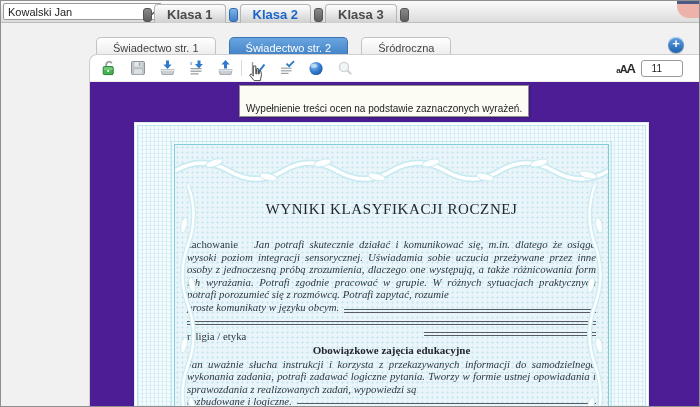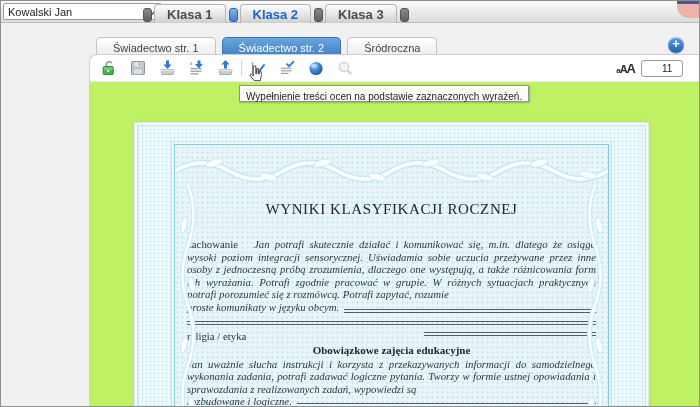--- a/index.html
+++ b/index.html
@@ -43,21 +43,21 @@
     background:#edb2a9; border-radius:0 0 0 12px;
     box-shadow:inset 0 3px 0 #4d5a85;
   }
 
   
   .panel {
     position:absolute; left:88px; top:53px; right:0; bottom:0;
     background:#fff; border:1px solid #cfcfcf; border-right:none; border-bottom:none;
     border-radius:8px 0 0 0;
   }
-  .subtabs { position:absolute; left:95px; top:36px; display:flex; gap:6px; }
+  .subtabs { position:absolute; left:95px; top:36px; display:flex; gap:13px; }
   .stab {
     height:21px; padding:0 16px; border:1px solid #c3c3c3; border-bottom:none;
     border-radius:5px 5px 0 0; background:linear-gradient(#ffffff,#e9e9e9);
     font-size:11px; color:#444; display:flex; align-items:center; cursor:default;
   }
   .stab.active {
     background:linear-gradient(#69a5df,#3c7cc2); border-color:#3a74b5; color:#fff;
   }
   .add-btn {
     position:absolute; left:667px; top:36px; width:16px; height:16px; border-radius:50%;
@@ -76,26 +76,26 @@
   .tbtn svg { display:block; }
   .tbtn.disabled { opacity:.55; }
   .tsep { width:1px; height:16px; background:#d8d8d8; margin:0 -3px; }
   .right-controls { margin-left:auto; display:flex; align-items:center; gap:6px; padding-right:6px; }
   .aaa { color:#2b2b2b; font-weight:bold; letter-spacing:-1px; }
   .aaa .s1 { font-size:8px; }
   .aaa .s2 { font-size:11px; }
   .aaa .s3 { font-size:13px; }
   .fontbox {
     width:37px; height:17px; border:1px solid #9a9a9a; border-radius:3px; background:#fff;
-    display:flex; align-items:center; justify-content:flex-start; padding:0 20px;
+    display:flex; align-items:center; justify-content:flex-end; padding:0 20px;
     font-size:10px; color:#222;
   }
 
   
-  .viewer { position:absolute; left:0; right:0; top:27px; bottom:0; background:#bef264; overflow:hidden; }
+  .viewer { position:absolute; left:0; right:0; top:27px; bottom:0; background:#4c1d95; overflow:hidden; }
   .cert {
     position:absolute; left:44px; top:40px; width:515px; height:520px;
     background:#fff; border:1px solid #d9eef4; padding:2px;
     box-shadow:0 0 4px rgba(0,0,0,.07);
   }
   .band {
     height:100%; border:1px solid #bfe4ec; padding:18px 36px;
     background-color:#f4fbfd;
     background-image:
       repeating-linear-gradient(90deg, rgba(144,208,224,.28) 0 1px, transparent 1px 4px),
@@ -139,21 +139,21 @@
   .cheading {
     text-align:center; font-family:Liberation Serif, serif; font-weight:bold;
     font-size:11px; color:#23262e; margin:2px 12px 1px;
   }
   .cpara2 { margin-top:2px; }
 
   
   .tooltip {
     position:absolute; left:238px; top:84px; height:17px;
     background:#fcfcf4; border:1px solid #8f8f8f; box-shadow:1px 1px 2px rgba(0,0,0,.25);
-    font-size:10px; color:#222; line-height:15px; padding:3px 6px; white-space:nowrap; z-index:20;
+    font-size:10px; color:#222; line-height:15px; padding:15px 6px; white-space:nowrap; z-index:20;
   }
   .cursor { position:absolute; left:246px; top:64px; z-index:21; }
 </style>
 </head>
 <body>
 
 <div class="win">
 
   <div class="topbar">
     <div class="student-select">

